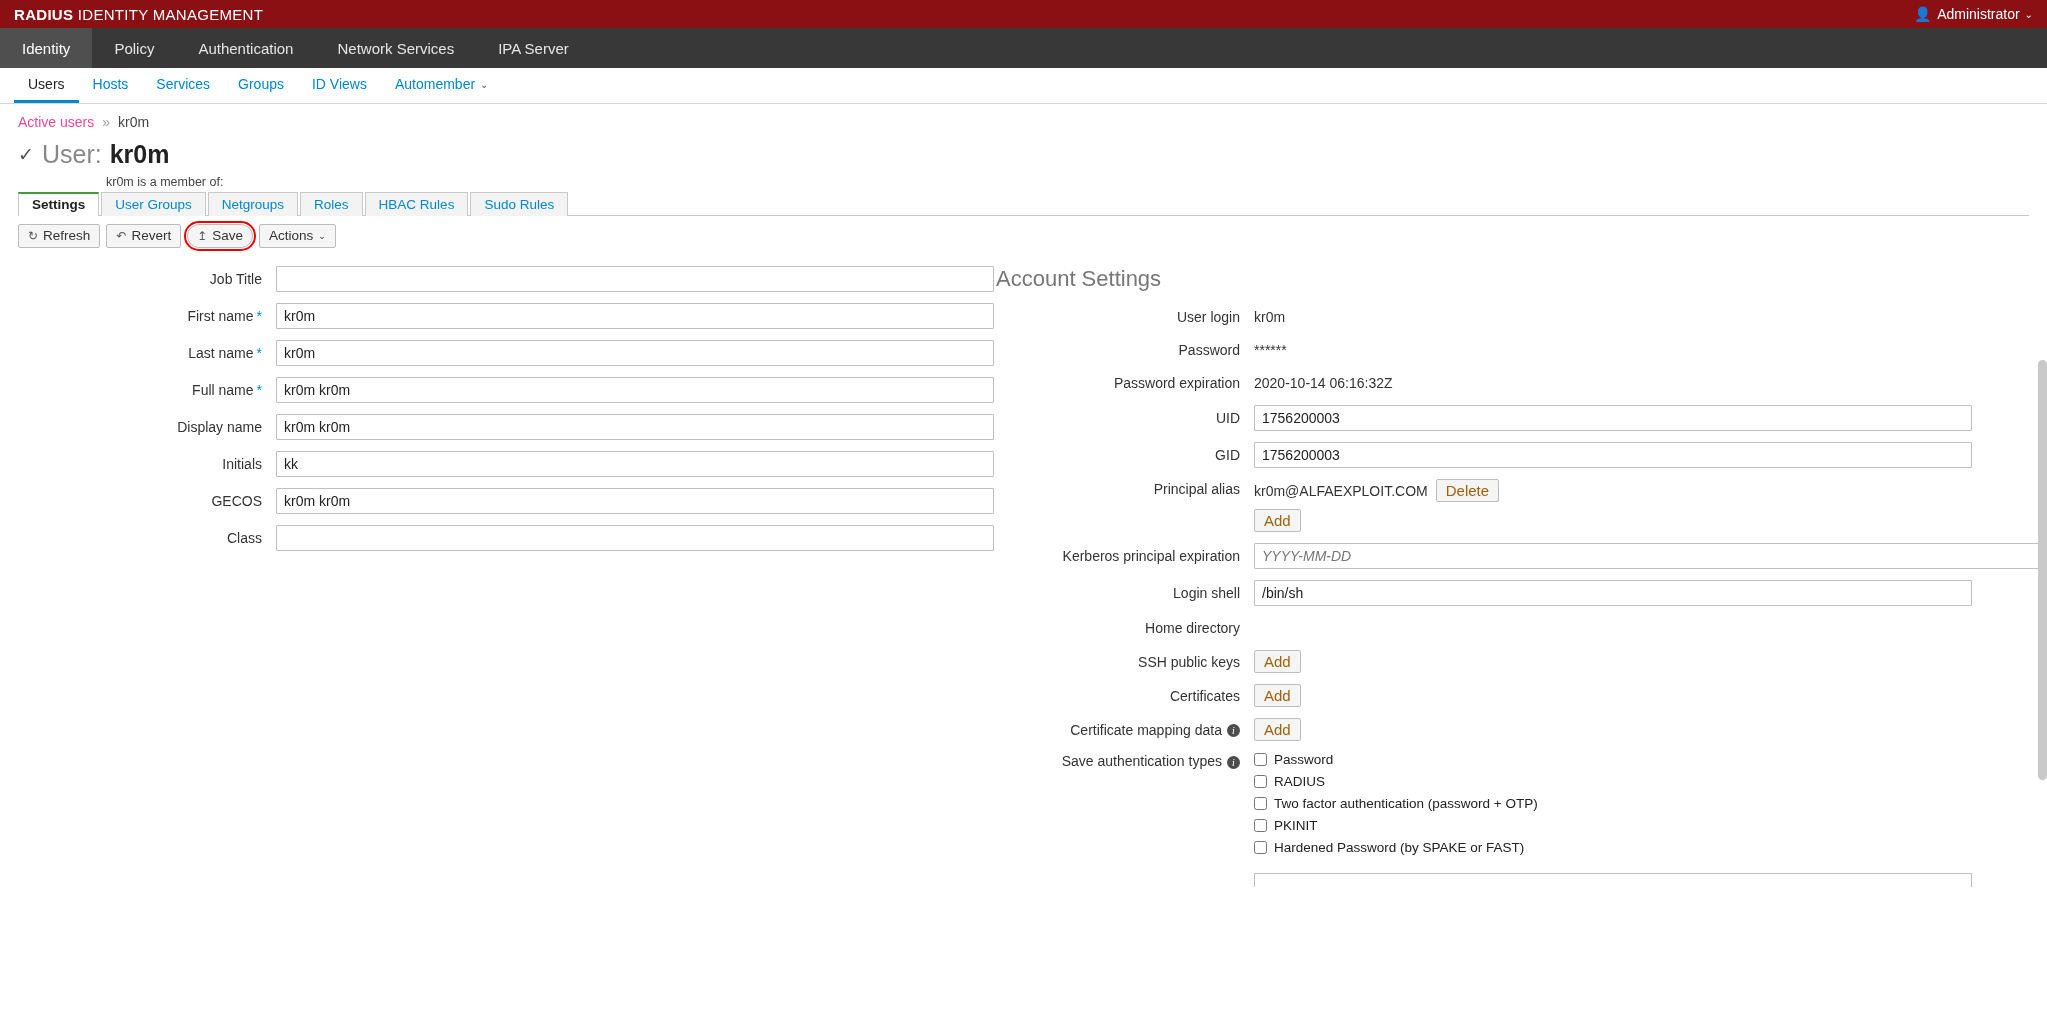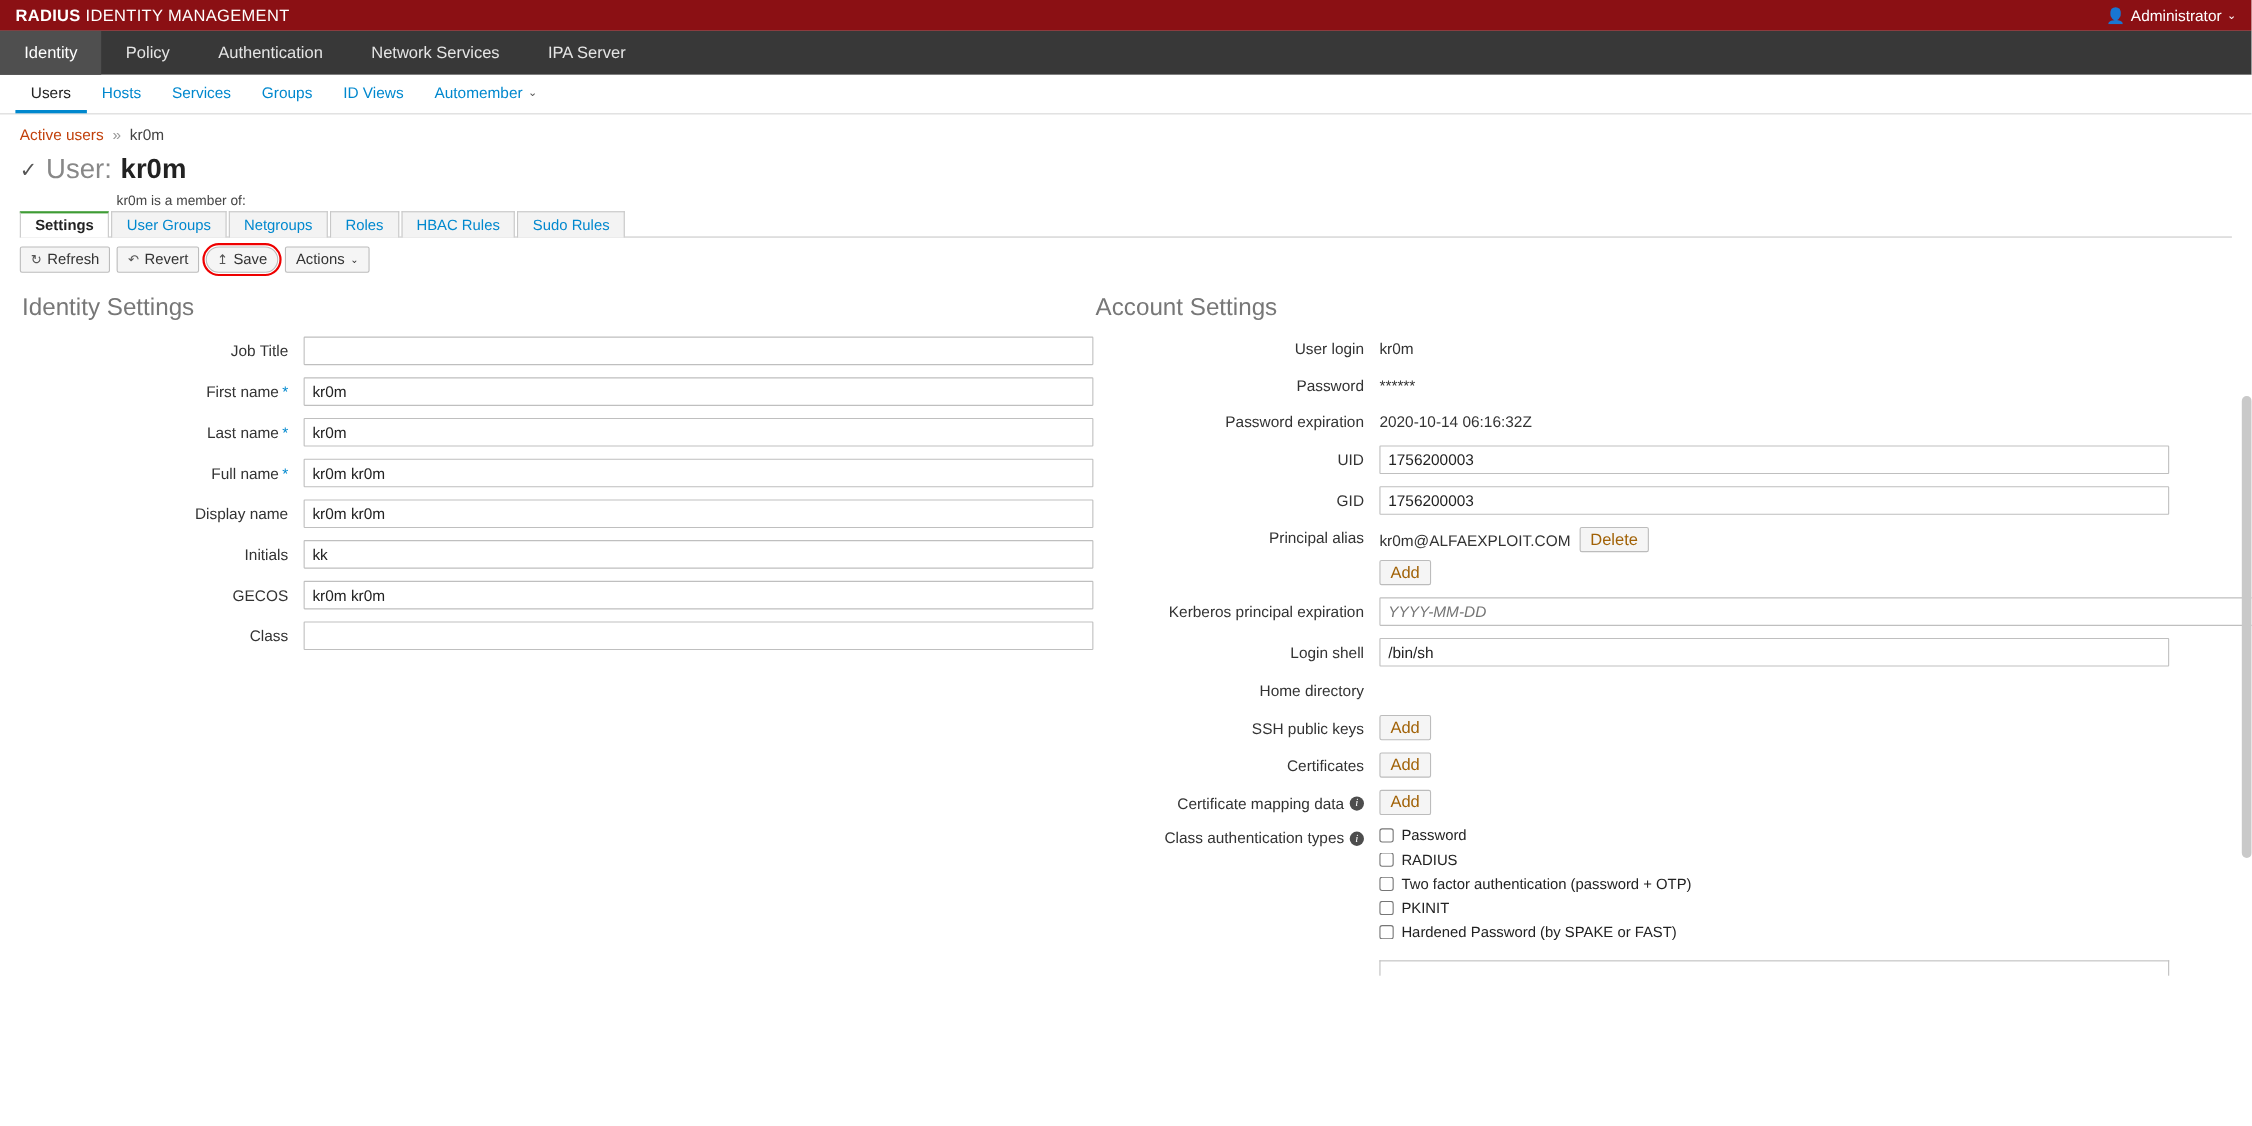--- a/index.html
+++ b/index.html
@@ -75,21 +75,21 @@
     border-bottom: 3px solid #0088ce;
   }
   .subnav .item .caret { font-size: 10px; margin-left: 5px; color: #555; }
 
   
   .breadcrumb {
     padding: 10px 18px 2px 18px;
     font-size: 14px;
     display: flex; align-items: center; gap: 8px;
   }
-  .breadcrumb a { color: #c2410c; text-decoration: none; cursor: pointer; }
+  .breadcrumb a { color: #ec4899; text-decoration: none; cursor: pointer; }
   .breadcrumb .sep { color: #999; }
   .breadcrumb .cur { color: #444; }
 
   
   .pagetitle {
     padding: 8px 18px 0 18px;
     display: flex; align-items: center; gap: 8px;
     font-size: 25px;
     color: #888;
     font-weight: normal;
@@ -331,21 +331,20 @@
     </button>
     <button class="btn">
       <span>Actions</span>
       <span class="caret">⌄</span>
     </button>
   </div>
 
   <div class="content">
 
     <div class="col col-left">
-      <h2 class="section">Identity Settings</h2>
 
       <div class="frow">
         <div class="flabel">Job Title</div>
         <input class="finput" value="" style="">
       </div>
 
       <div class="frow">
         <div class="flabel"><span>First name</span><span class="req">*</span></div>
         <input class="finput" value="kr0m" style="">
       </div>
@@ -449,21 +448,21 @@
 
       <div class="frow">
         <div class="flabel">
           <span>Certificate mapping data</span><span class="infoicon">i</span>
         </div>
         <button class="btn-sm">Add</button>
       </div>
 
       <div class="frow" style="align-items:flex-start;">
         <div class="flabel" style="padding-top:1px;">
-          <span>Class authentication types</span><span class="infoicon">i</span>
+          <span>Save authentication types</span><span class="infoicon">i</span>
         </div>
         <div class="stacked">
           <label class="check-row">
             <input type="checkbox" style="">
             <span>Password</span>
           </label>
           <label class="check-row">
             <input type="checkbox" style="">
             <span>RADIUS</span>
           </label>

